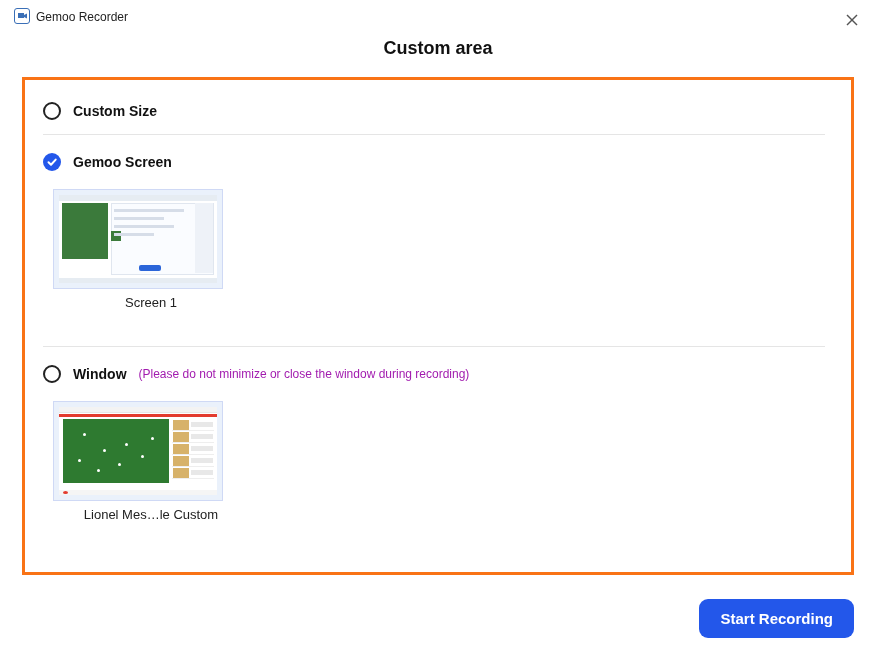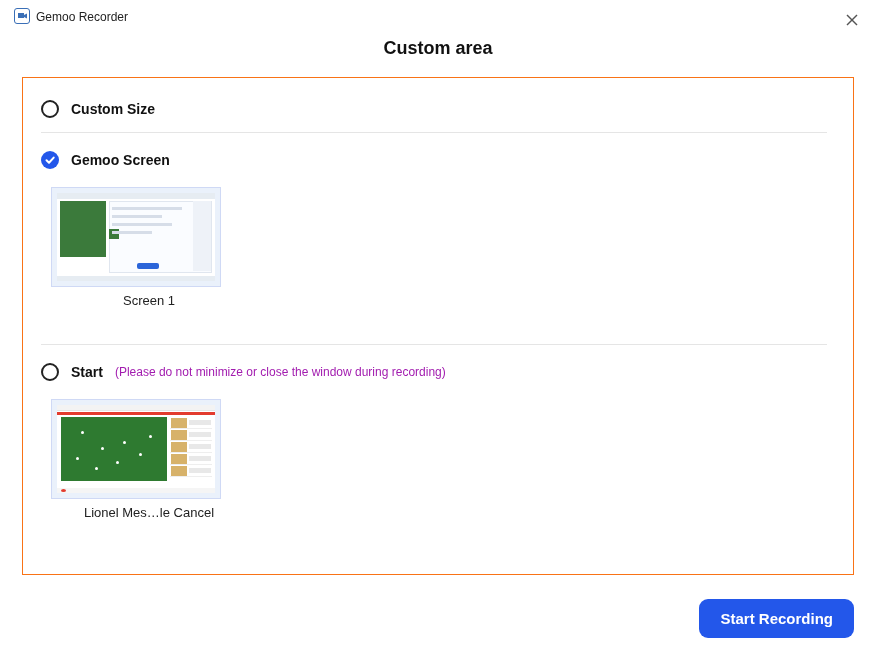--- a/index.html
+++ b/index.html
@@ -51,21 +51,21 @@
     .page-heading {
       text-align: center;
       font-size: 18px;
       font-weight: 700;
       color: #111;
       margin-top: 8px;
       margin-bottom: 18px;
     }
     .panel {
       margin: 0 22px;
-      border: 1px solid #f97316;
+      border: 3px solid #f97316;
       padding: 14px 26px 24px 18px;
       min-height: 498px;
     }
     .option-row {
       display: flex;
       align-items: center;
       gap: 12px;
       padding: 8px 0;
     }
     .radio {
@@ -250,21 +250,21 @@
       </div>
       <div class="thumb-cap">Screen 1</div>
     </div>
   </div>
 
   <div class="section-gap"></div>
   <hr class="divider">
 
   <div class="option-row">
     <span class="radio"></span>
-    <span class="option-label">Start</span>
+    <span class="option-label">Window</span>
     <span class="option-hint">(Please do not minimize or close the window during recording)</span>
   </div>
   <div class="thumbs">
     <div class="thumb-wrap">
       <div class="thumb">
         <div class="thumb-inner">
           <div class="win-top"></div>
           <div class="win-redbar"></div>
           <div class="win-field">
             <span class="win-dot" style="top:14px; left:20px;"></span>
@@ -295,21 +295,21 @@
               </div>
             <div class="row">
                 <div class="p"></div>
                 <div class="t"></div>
               </div>
           </div>
           <div class="win-bot"></div>
           <div class="win-bot-red"></div>
         </div>
       </div>
-      <div class="thumb-cap">Lionel Mes…le Cancel</div>
+      <div class="thumb-cap">Lionel Mes…le Custom</div>
     </div>
   </div>
 
 </div>
 
 <div class="footer">
   <div class="btn btn-primary">Start Recording</div>
 </div>
 
 </body></html>

